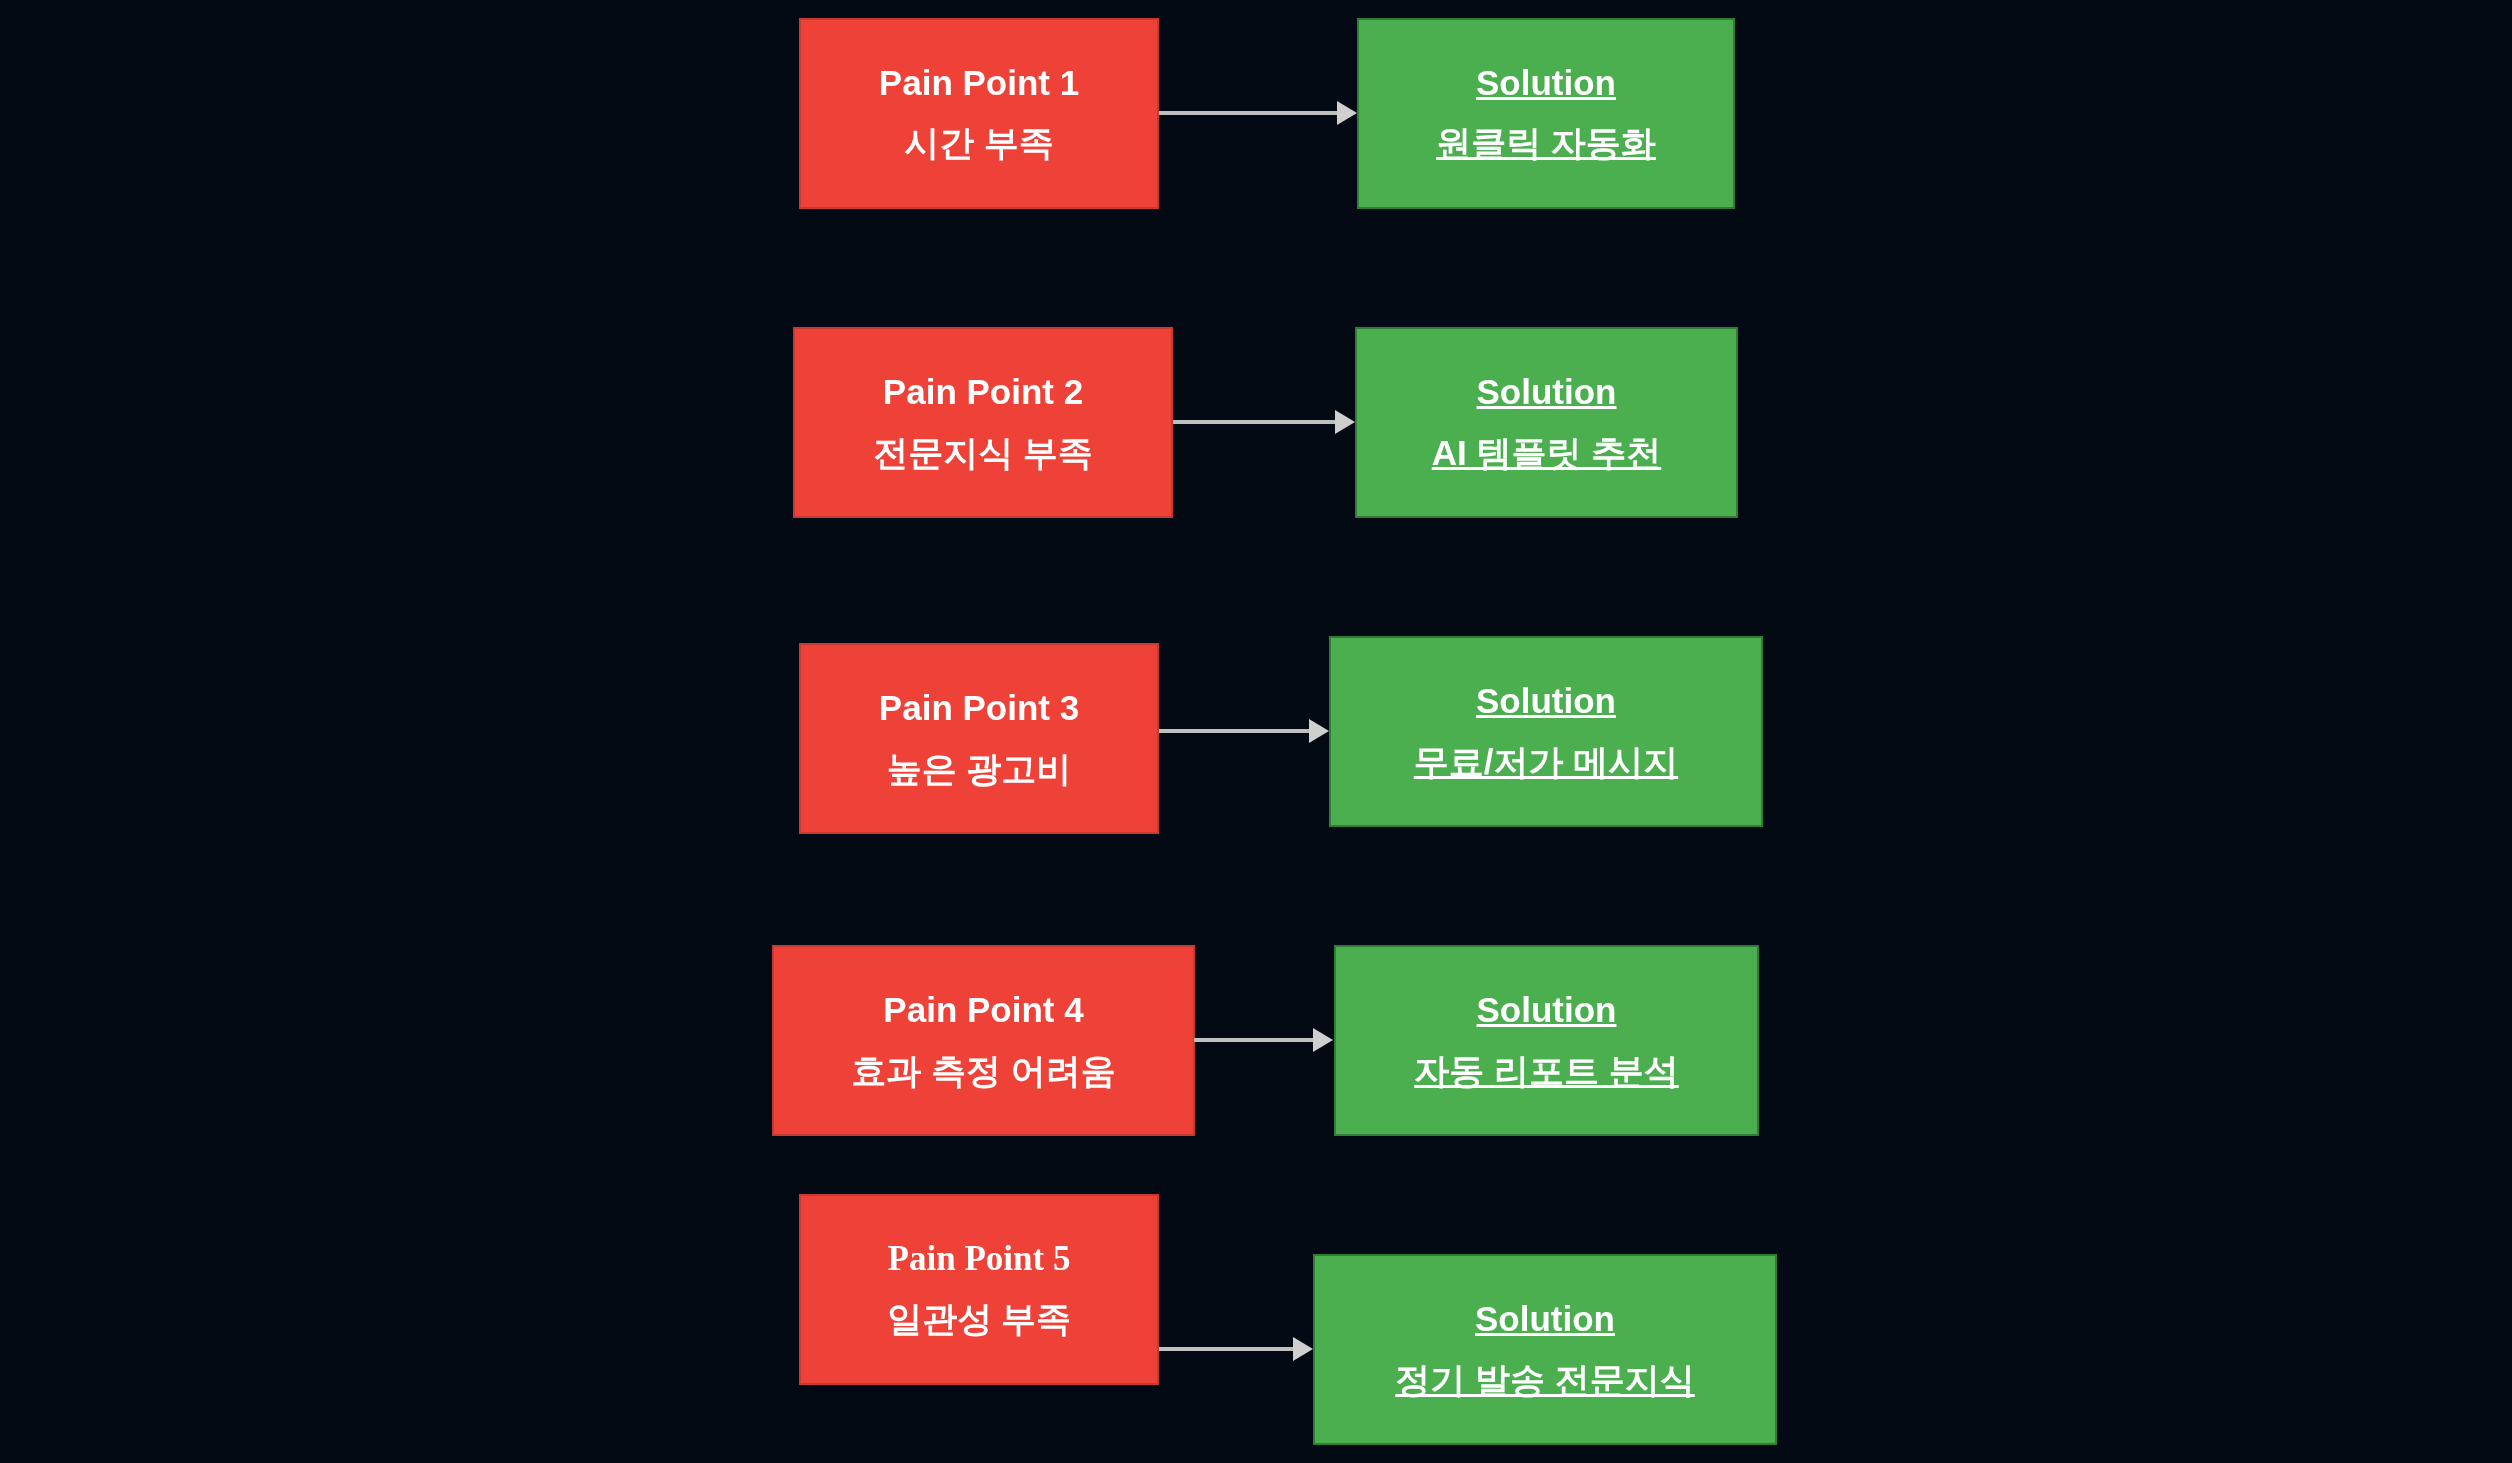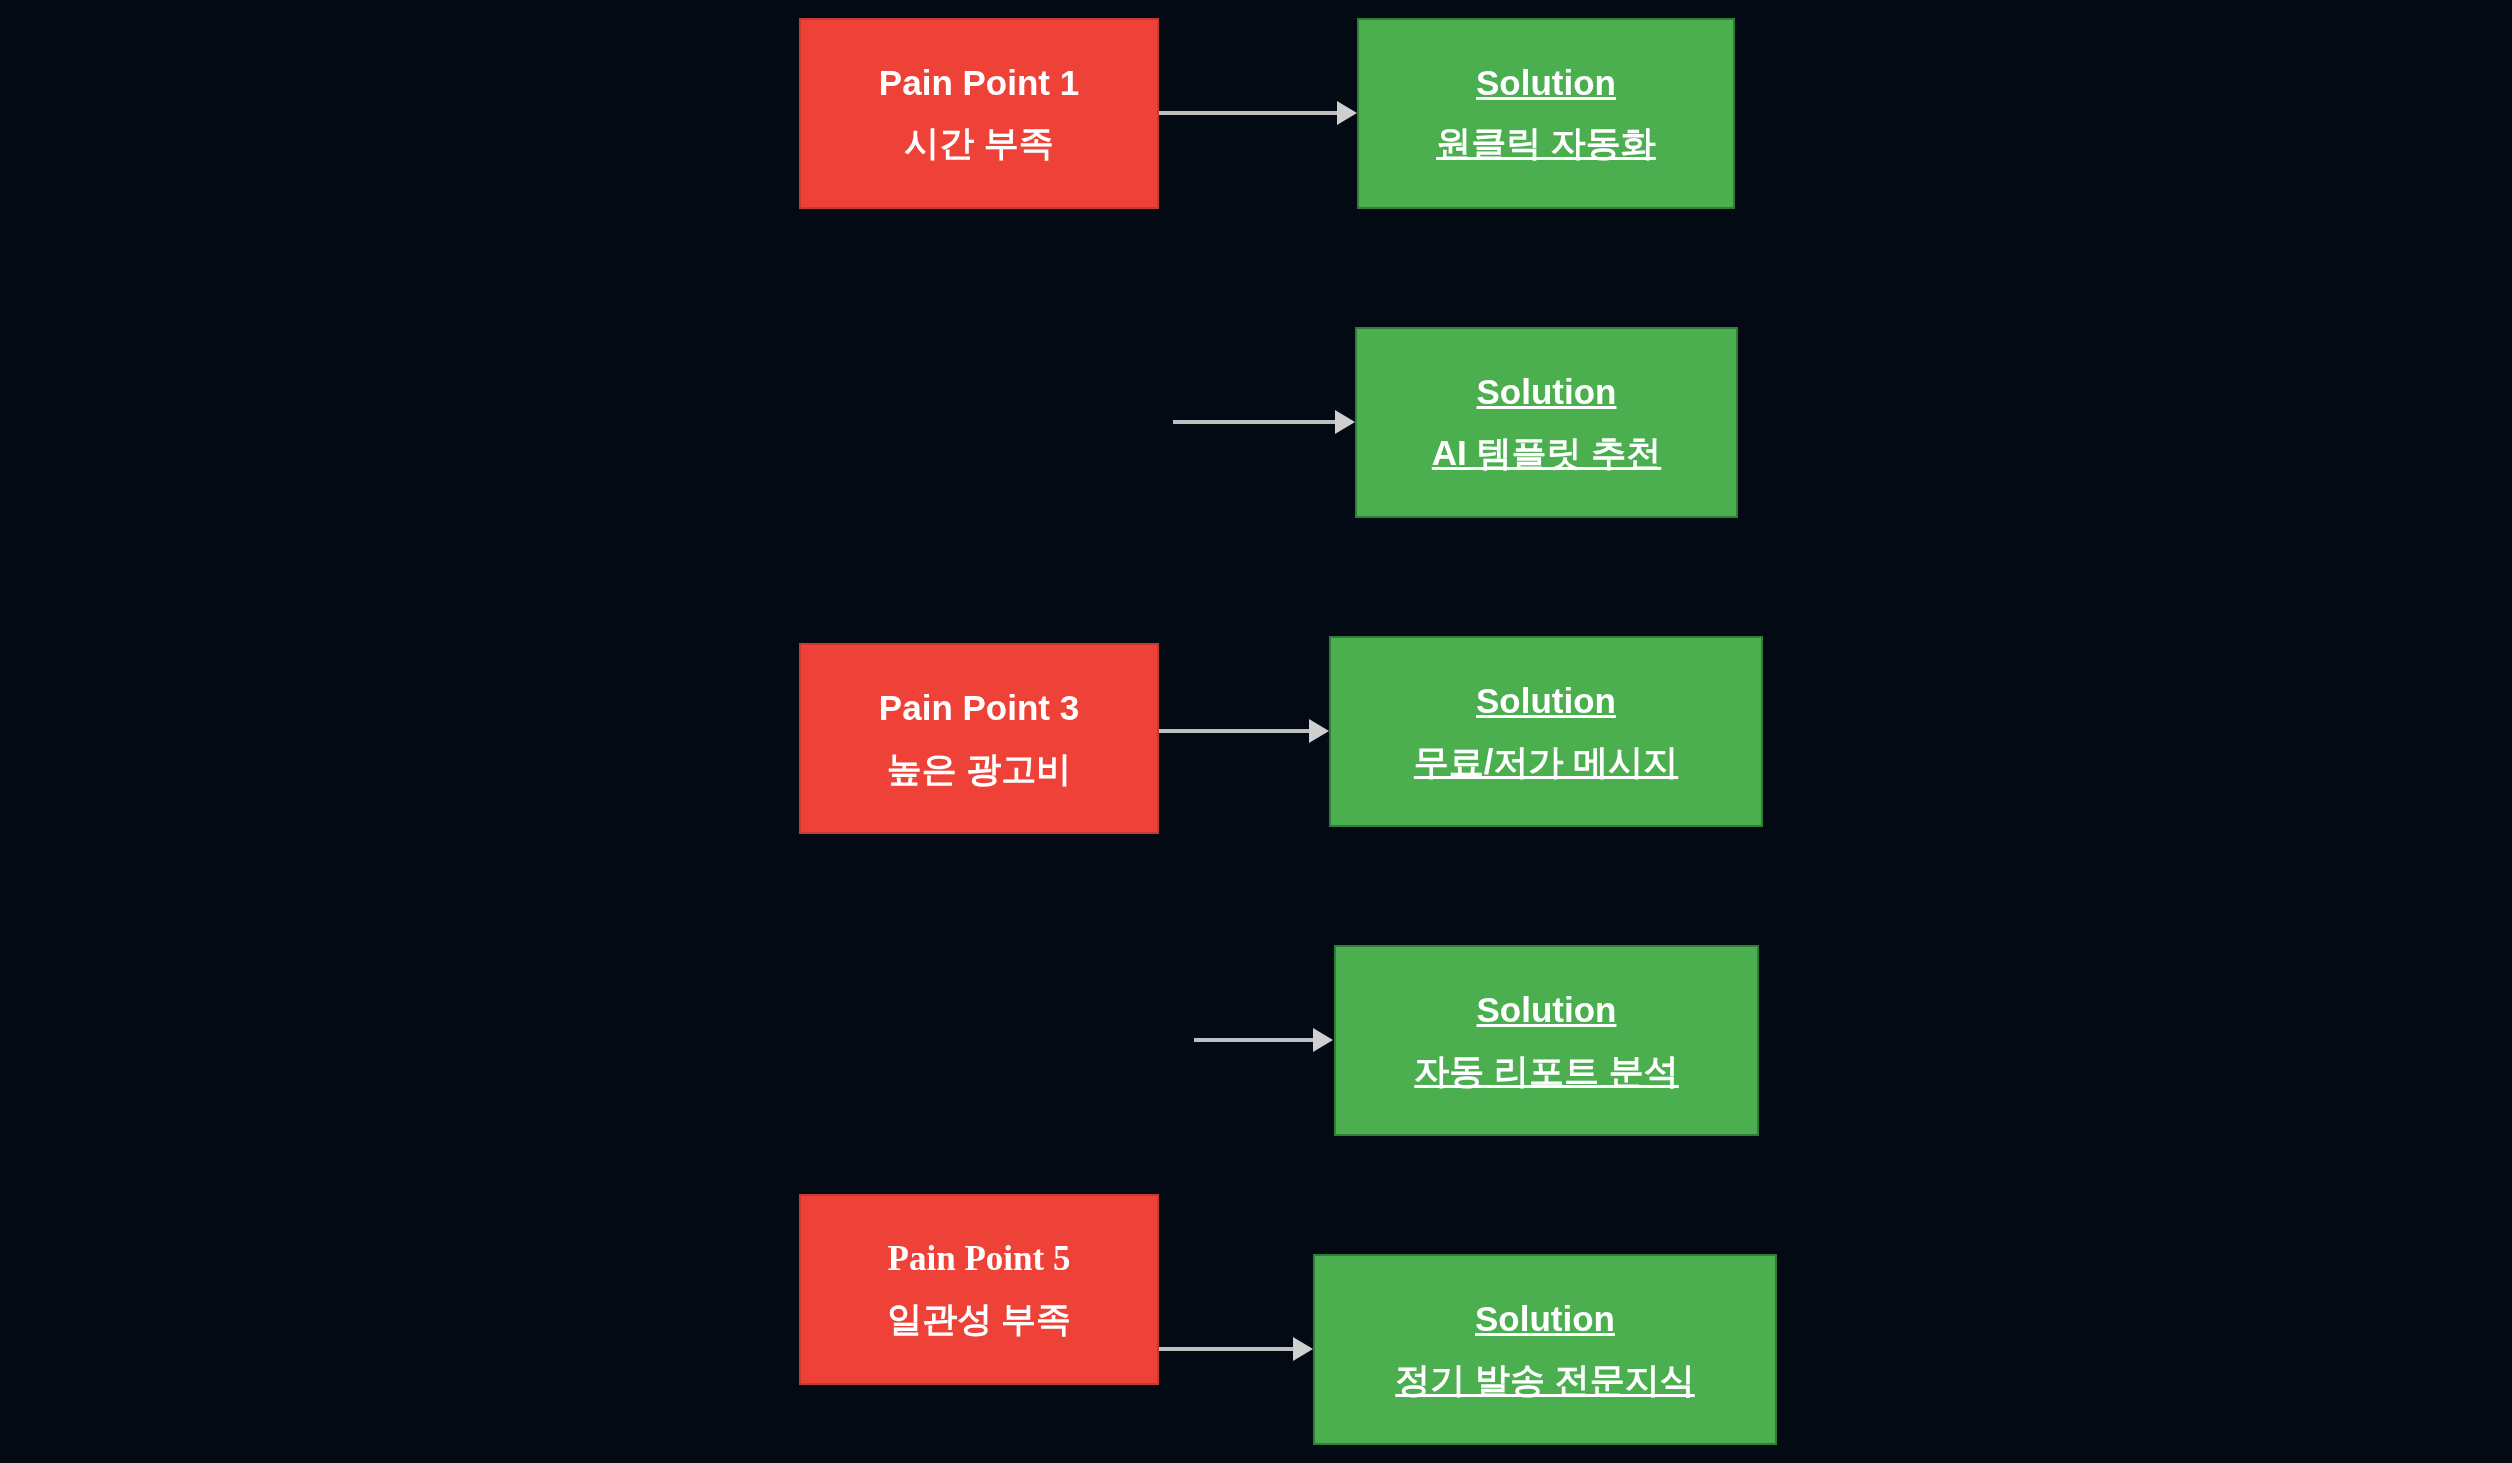--- a/index.html
+++ b/index.html
@@ -99,20 +99,24 @@
   </div>
   <div class="arrow a1">
     <div class="arrow-line"></div>
     <div class="arrow-head"></div>
   </div>
   <div class="node sol s1">
     <div>Solution</div>
     <div>원클릭 자동화</div>
   </div>
 
+  <div class="node pain p2">
+    <div>Pain Point 2</div>
+    <div>전문지식 부족</div>
+  </div>
   <div class="arrow a2">
     <div class="arrow-line"></div>
     <div class="arrow-head"></div>
   </div>
   <div class="node sol s2">
     <div>Solution</div>
     <div>AI 템플릿 추천</div>
   </div>
 
   <div class="node pain p3">
@@ -121,20 +125,24 @@
   </div>
   <div class="arrow a3">
     <div class="arrow-line"></div>
     <div class="arrow-head"></div>
   </div>
   <div class="node sol s3">
     <div>Solution</div>
     <div>무료/저가 메시지</div>
   </div>
 
+  <div class="node pain p4">
+    <div>Pain Point 4</div>
+    <div>효과 측정 어려움</div>
+  </div>
   <div class="arrow a4">
     <div class="arrow-line"></div>
     <div class="arrow-head"></div>
   </div>
   <div class="node sol s4">
     <div>Solution</div>
     <div>자동 리포트 분석</div>
   </div>
 
   <div class="node pain p5">

